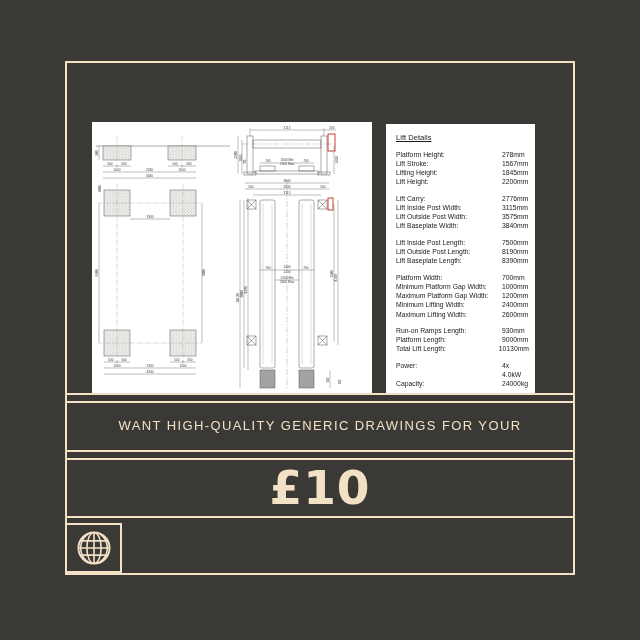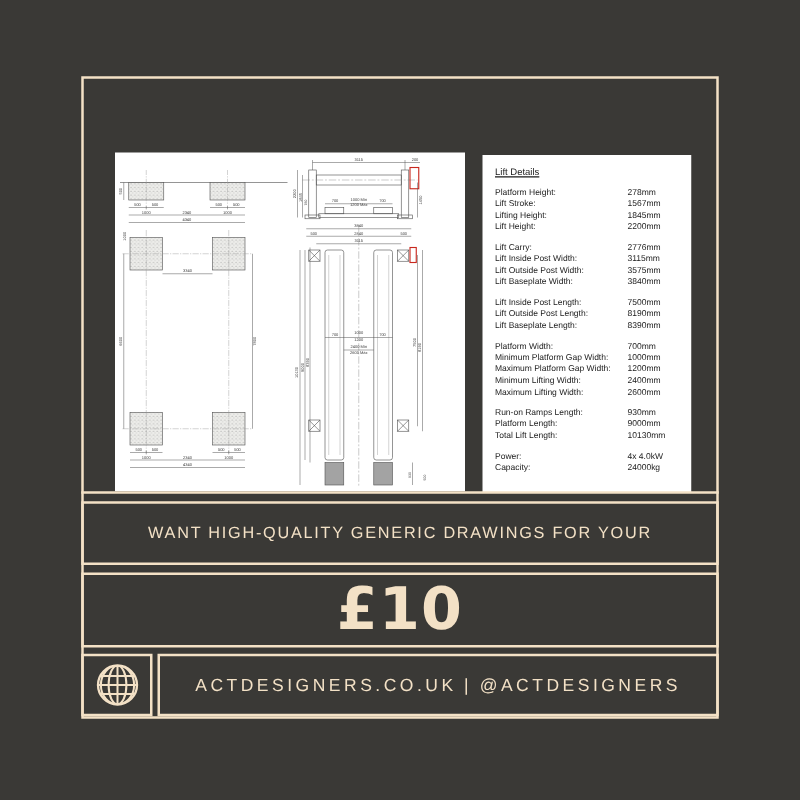--- a/index.html
+++ b/index.html
@@ -19,21 +19,21 @@
   .frame-inner{position:absolute;left:0;top:0;right:0;bottom:0;}
   .title{
     position:absolute;top:6px;left:0;right:0;text-align:center;
     font-size:38px;line-height:46px;font-weight:800;letter-spacing:.5px;
     color:var(--cream);white-space:nowrap;
   }
   .sheet{
     position:absolute;background:var(--paper);
   }
   .sheet-drawings{left:25px;top:59px;width:280px;height:271px;}
-  .sheet-details{left:319px;top:61px;width:167px;height:270px;overflow:hidden;
+  .sheet-details{left:319px;top:61px;width:149px;height:270px;overflow:hidden;
     box-sizing:border-box;padding:8px 6px 0 10px;}
   .divider-a{position:absolute;left:-2px;right:-2px;top:330px;height:2px;background:var(--cream);}
   .boxed{
     position:absolute;left:-2px;right:-2px;border:2px solid var(--cream);
     box-sizing:border-box;display:flex;align-items:center;justify-content:center;
     color:var(--cream);
   }
   .promo-box{top:338px;height:51px;flex-direction:column;}
   .promo-line{
     font-family:"Liberation Sans","DejaVu Sans",sans-serif;
@@ -399,20 +399,15 @@
             <line x1="0" y1="-17" x2="0" y2="17"></line>
             <ellipse cx="0" cy="0" rx="7.5" ry="16.4"></ellipse>
             <ellipse cx="0" cy="0" rx="14" ry="16.4"></ellipse>
             <line x1="-17" y1="0" x2="17" y2="0"></line>
             <line x1="-17" y1="-7.5" x2="17" y2="-7.5"></line>
             <line x1="-17" y1="7.5" x2="17" y2="7.5"></line>
           </g>
         </g>
       </svg>
     </div>
-    <div class="boxed footer-box">
-      <div class="footer-text">
-        <span>ACTDESIGNERS.CO.UK</span><span class="sep">|</span><span>@ACTDESIGNERS</span>
-      </div>
-    </div>
 
   </div>
 </div>
 
 </body></html>

